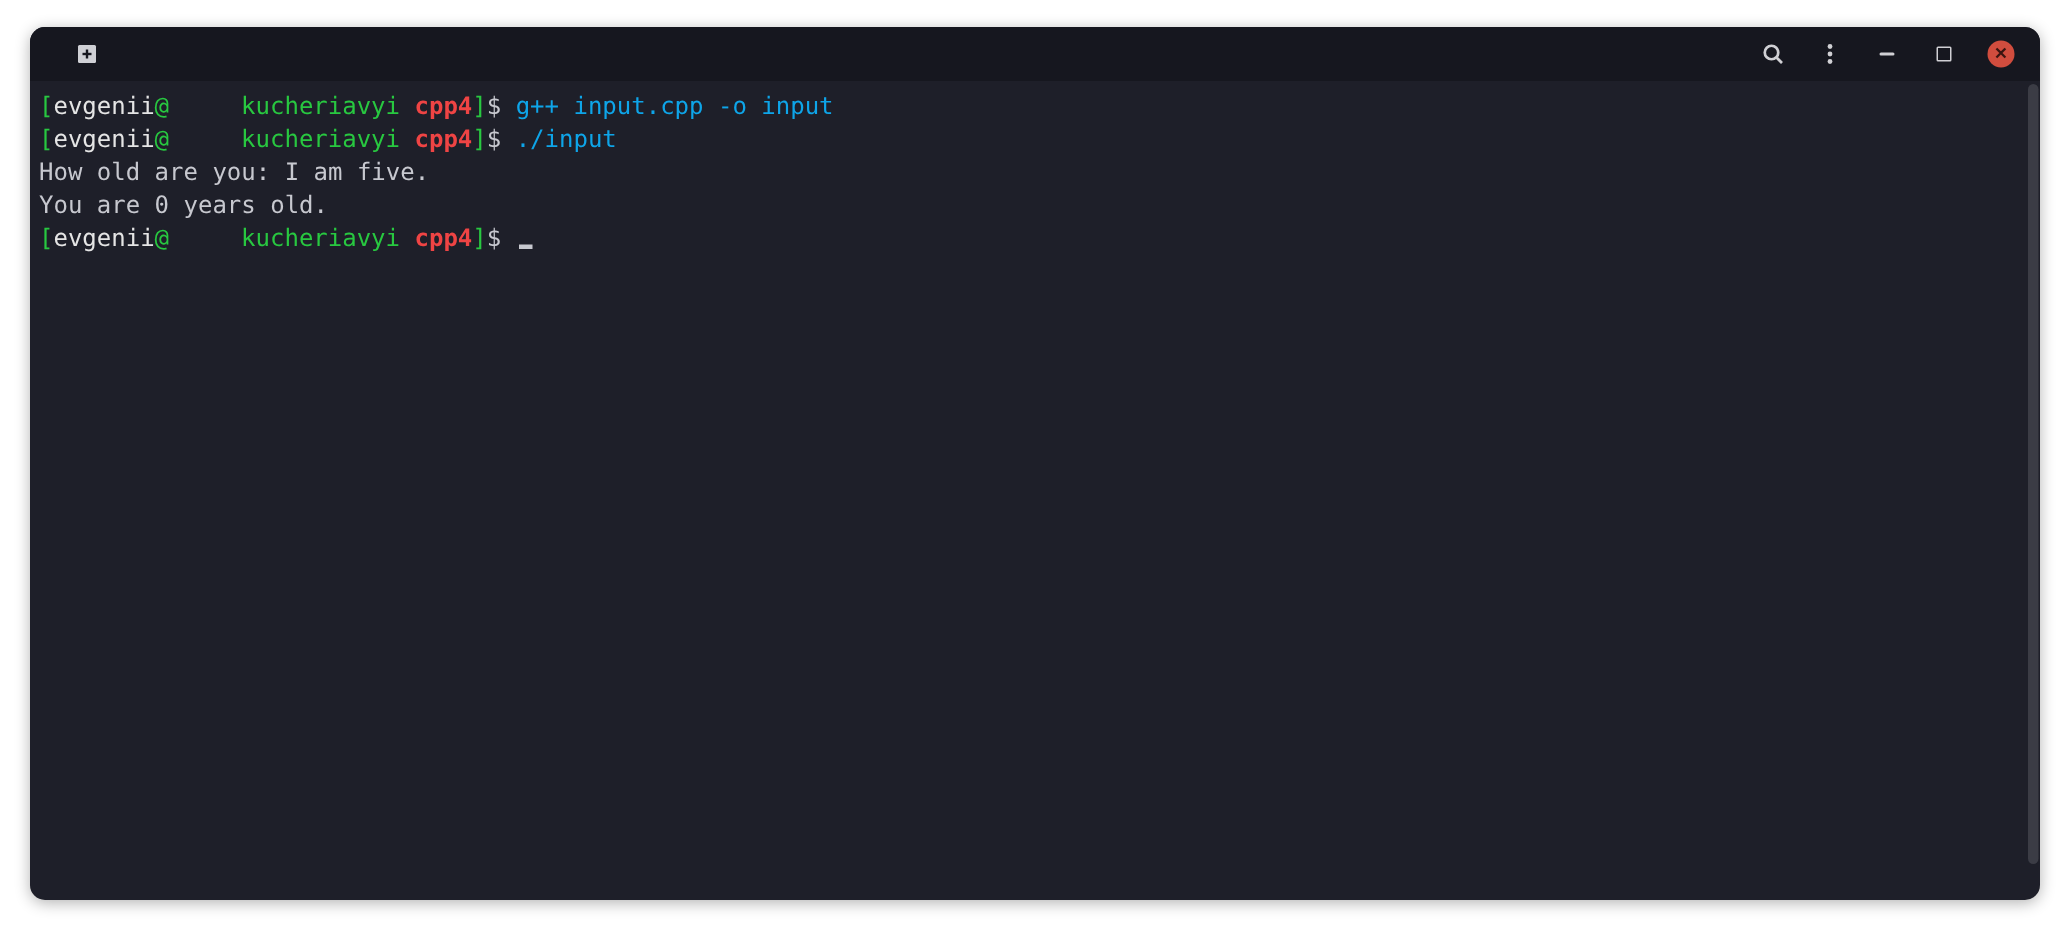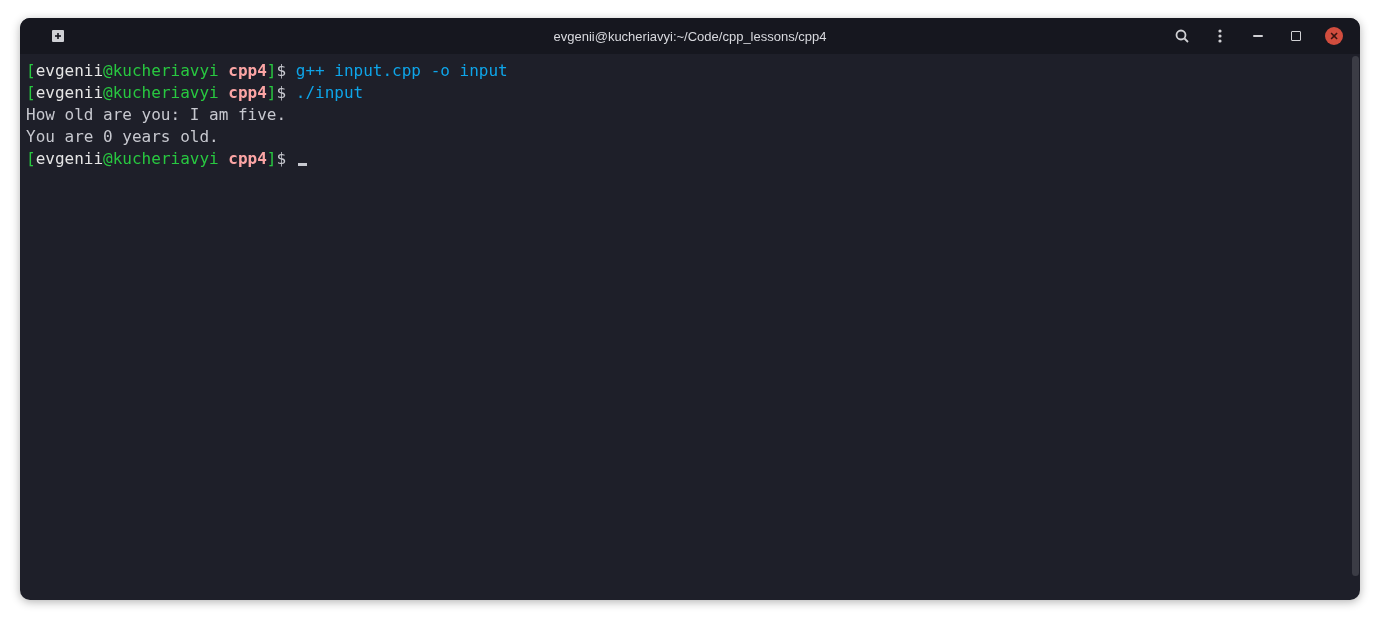--- a/index.html
+++ b/index.html
@@ -107,22 +107,22 @@
     }
     .thumb {
       width: 7px;
       height: 520px;
       background: #3b3c45;
       border-radius: 4px;
     }
     .p-bracket { color: #28c840; }
     .p-user { color: #e5e5e5; }
     .p-at { color: #28c840; }
-    .p-host { color: #28c840; }
-    .p-dir { color: #fca5a5; font-weight: bold; }
+    .p-host { color: #28c840; padding-left: 48px; }
+    .p-dir { color: #ef4444; font-weight: bold; }
     .p-dollar { color: #c7c8cf; }
     .cmd { color: #0ea5e9; }
     .out { color: #c7c8cf; }
     .cursor {
       display: inline-block;
       width: 9px;
       height: 3px;
       background: #c7c8cf;
       vertical-align: baseline;
       margin-left: 2px;
@@ -137,21 +137,20 @@
   <div class="titlebar">
     <div class="tb-left">
       <div class="new-tab-btn">
         <svg width="16" height="16" viewBox="0 0 16 16">
           <rect x="2" y="2" width="12" height="12" rx="1" ry="1" fill="#cfd0d5"></rect>
           <rect x="5" y="7.2" width="6" height="1.6" fill="#16171f"></rect>
           <rect x="7.2" y="5" width="1.6" height="6" fill="#16171f"></rect>
         </svg>
       </div>
     </div>
-    <div class="tb-center">evgenii@kucheriavyi:~/Code/cpp_lessons/cpp4</div>
     <div class="tb-right">
       <div class="tb-icon-btn">
         <svg width="16" height="16" viewBox="0 0 16 16" fill="none" stroke="#d0d0d4" stroke-width="1.8">
           <circle cx="7" cy="7" r="4.5"></circle>
           <line x1="10.5" y1="10.5" x2="14" y2="14"></line>
         </svg>
       </div>
       <div class="tb-icon-btn">
         <svg width="16" height="16" viewBox="0 0 16 16" fill="#d0d0d4">
           <circle cx="8" cy="3" r="1.6"></circle>

